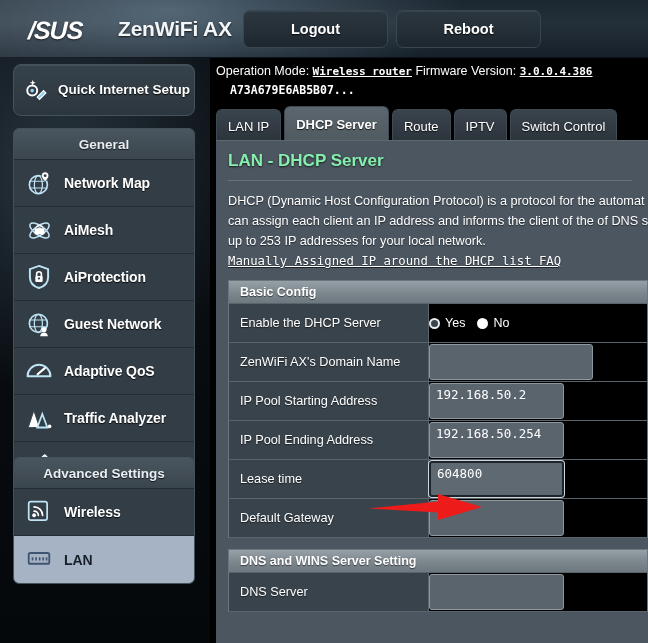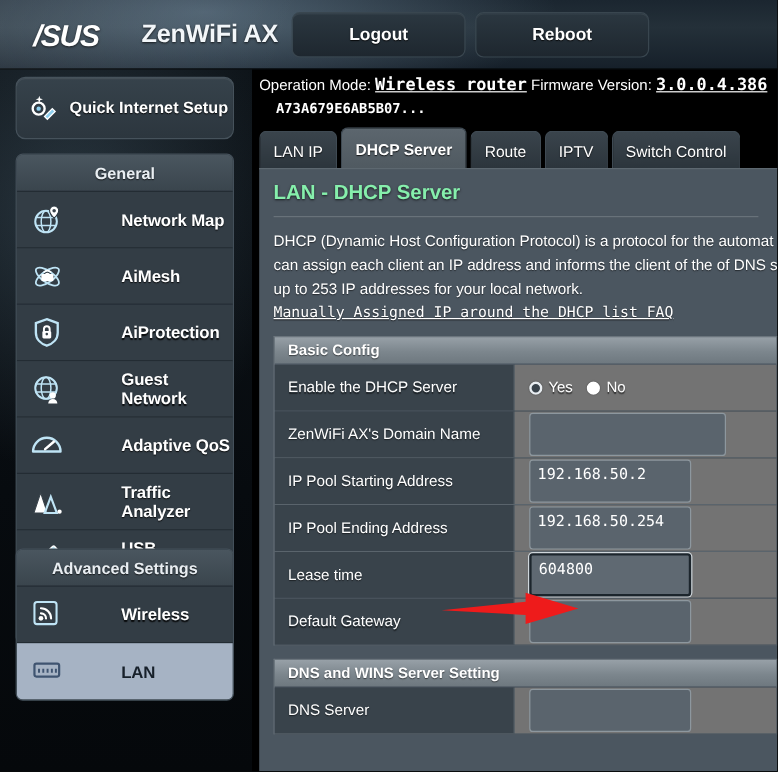--- a/index.html
+++ b/index.html
@@ -61,21 +61,21 @@
   
   .status-strip {
     position:absolute; left:210px; top:58px; width:438px; height:46px;
     background:#000000;
     color:#ffffff; font-size:12.5px;
     padding:4px 0 0 6px;
     line-height:19px;
     white-space:nowrap;
     overflow:hidden;
   }
-  .status-strip .uline { text-decoration: underline; font-family:"DejaVu Sans Mono", monospace; font-weight:bold; font-size:14px;}
+  .status-strip .uline { text-decoration: underline; font-family:"DejaVu Sans Mono", monospace; font-weight:bold; font-size:11px;}
   .status-strip .mono { font-family:"DejaVu Sans Mono", monospace; font-weight:bold; font-size:11.5px;}
   .status-l2 { padding-left:14px; }
 
   
   .leftnav {
     position:absolute; left:0; top:58px; width:210px; height:585px;
     background:
       radial-gradient(ellipse 260px 300px at 60px 120px, rgba(110,140,160,.30), rgba(0,0,0,0) 72%),
       linear-gradient(180deg,#0d1318 0%,#070b0f 60%,#05080b 100%);
     overflow:hidden;
@@ -104,21 +104,20 @@
     color:#e9eef2; font-size:13.5px; font-weight:bold;
     background:linear-gradient(180deg,#4a565f 0%,#3a454d 100%);
     border-bottom:1px solid #232c33;
     text-shadow:0 1px 1px rgba(0,0,0,.7);
   }
   .nav-item {
     height:47px; display:flex; align-items:center;
     border-bottom:1px solid #232c33;
     background:#333d45;
     cursor:pointer;
-    gap:37px;
   }
   .nav-item:last-child { border-bottom:none; }
   .nav-item.active { background:#a6b3c4;text-align:center; }
   .nav-item .ico {
     width:50px; min-width:50px; height:47px;
     display:flex; align-items:center; justify-content:center;
   }
   .nav-item .txt {
     color:#ffffff; font-size:14px; font-weight:bold;
     text-shadow:0 1px 1px rgba(0,0,0,.85);
@@ -192,22 +191,22 @@
   }
   .row .cell-label {
     width:200px; min-width:200px;
     display:flex; align-items:center; padding-left:11px;
     color:#ffffff; font-size:12.7px;
     background:#39434b;
     border-right:1px solid #5a646c;
     text-shadow:0 1px 1px rgba(0,0,0,.55);
   }
   .row .cell-value {
-    flex:1; display:flex; align-items:center; padding-left:12px;
-    background:#737373;
+    flex:1; display:flex; align-items:center; 
+    background:#000000;
   }
   .txtbox {
     height:36px; width:135px;
     background:#5a646d;
     border:1px solid #8d979e;
     border-radius:3px;
     color:#ffffff; font-size:12.5px;
     font-family:"DejaVu Sans Mono", monospace;
     padding:0 6px;
     line-height:22px;

